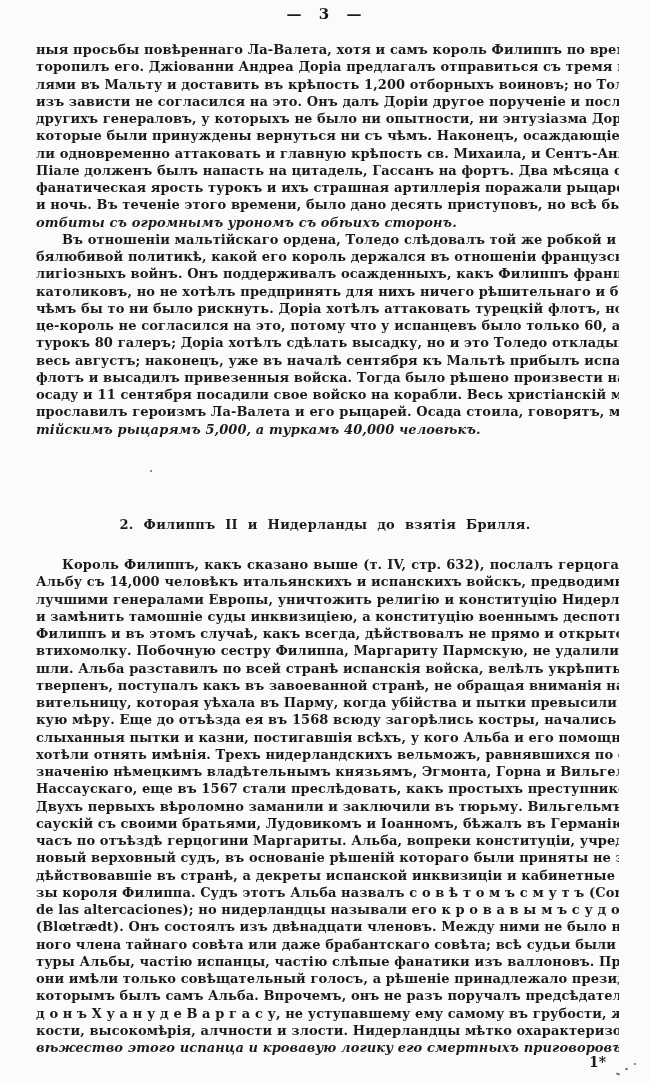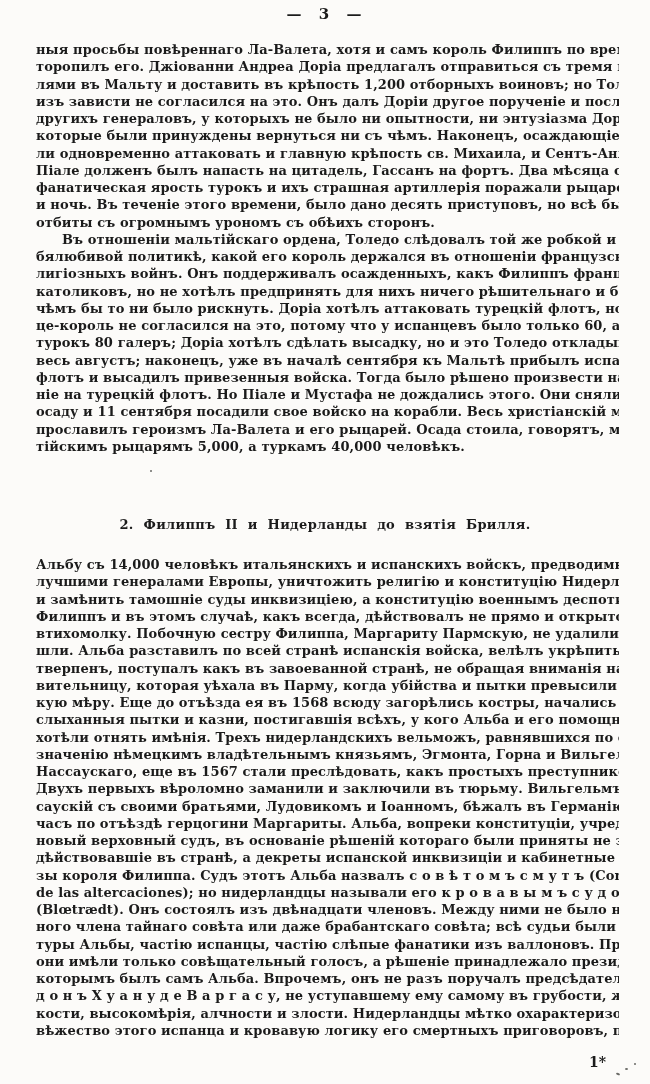--- a/index.html
+++ b/index.html
@@ -25,21 +25,21 @@
   .block-c { top: 556px; }
   .line {
     font-size: 13px; font-weight: bold;
     line-height: 17.25px; height: 17.25px;
     white-space: nowrap;
     text-align: justify;
     text-align-last: justify;
     overflow: hidden;
     letter-spacing: 0.1px;
   }
-  .line.last { text-align-last: left; }
+  .line.last { text-align-last: left; font-style: italic; }
   .line.indent { text-indent: 26px; }
   .section-heading {
     position: absolute; top: 517px; left: 0; width: 100%;
     text-align: center; font-size: 13px; font-weight: bold;
     word-spacing: 5px; letter-spacing: 0.3px;
   }
   .signature-mark {
     position: absolute; top: 1054px; right: 44px;
     font-size: 14px; font-weight: bold;
   }
@@ -73,31 +73,31 @@
     <div>
         <div class="line indent">Въ отношеніи мальтійскаго ордена, Толедо слѣдовалъ той же робкой и се-</div>
         <div class="line">бялюбивой политикѣ, какой его король держался въ отношеніи французскихъ ре-</div>
         <div class="line">лигіозныхъ войнъ. Онъ поддерживалъ осажденныхъ, какъ Филиппъ французскихъ</div>
         <div class="line">католиковъ, но не хотѣлъ предпринять для нихъ ничего рѣшительнаго и боялся</div>
         <div class="line">чѣмъ бы то ни было рискнуть. Доріа хотѣлъ аттаковать турецкій флотъ, но ви-</div>
         <div class="line">це-король не согласился на это, потому что у испанцевъ было только 60, а у</div>
         <div class="line">турокъ 80 галеръ; Доріа хотѣлъ сдѣлать высадку, но и это Толедо откладывалъ</div>
         <div class="line">весь августъ; наконецъ, уже въ началѣ сентября къ Мальтѣ прибылъ испанскій</div>
         <div class="line">флотъ и высадилъ привезенныя войска. Тогда было рѣшено произвести нападе-</div>
-        <div class="line">ніе на турецкій флотъ. Но Піале и Мустафа не дождались этого. Они сняли</div>
         <div class="line">осаду и 11 сентября посадили свое войско на корабли. Весь христіанскій міръ</div>
         <div class="line">прославилъ героизмъ Ла-Валета и его рыцарей. Осада стоила, говорятъ, маль-</div>
         <div class="line last">тійскимъ рыцарямъ 5,000, а туркамъ 40,000 человѣкъ.</div>
       </div>
   </div>
 
   <div class="section-heading">2. Филиппъ II и Нидерланды до взятія Брилля.</div>
 
   <div class="text-block block-c">
     <div>
+        <div class="line indent">Король Филиппъ, какъ сказано выше (т. IV, стр. 632), послалъ герцога</div>
         <div class="line">Альбу съ 14,000 человѣкъ итальянскихъ и испанскихъ войскъ, предводимыхъ</div>
         <div class="line">лучшими генералами Европы, уничтожить религію и конституцію Нидерландовъ</div>
         <div class="line">и замѣнить тамошніе суды инквизиціею, а конституцію военнымъ деспотизмомъ.</div>
         <div class="line">Филиппъ и въ этомъ случаѣ, какъ всегда, дѣйствовалъ не прямо и открыто, а</div>
         <div class="line">втихомолку. Побочную сестру Филиппа, Маргариту Пармскую, не удалили, а обо-</div>
         <div class="line">шли. Альба разставилъ по всей странѣ испанскія войска, велѣлъ укрѣпить Ан-</div>
         <div class="line">тверпенъ, поступалъ какъ въ завоеванной странѣ, не обращая вниманія на пра-</div>
         <div class="line">вительницу, которая уѣхала въ Парму, когда убійства и пытки превысили вся-</div>
         <div class="line">кую мѣру. Еще до отъѣзда ея въ 1568 всюду загорѣлись костры, начались не-</div>
         <div class="line">слыханныя пытки и казни, постигавшія всѣхъ, у кого Альба и его помощники</div>

